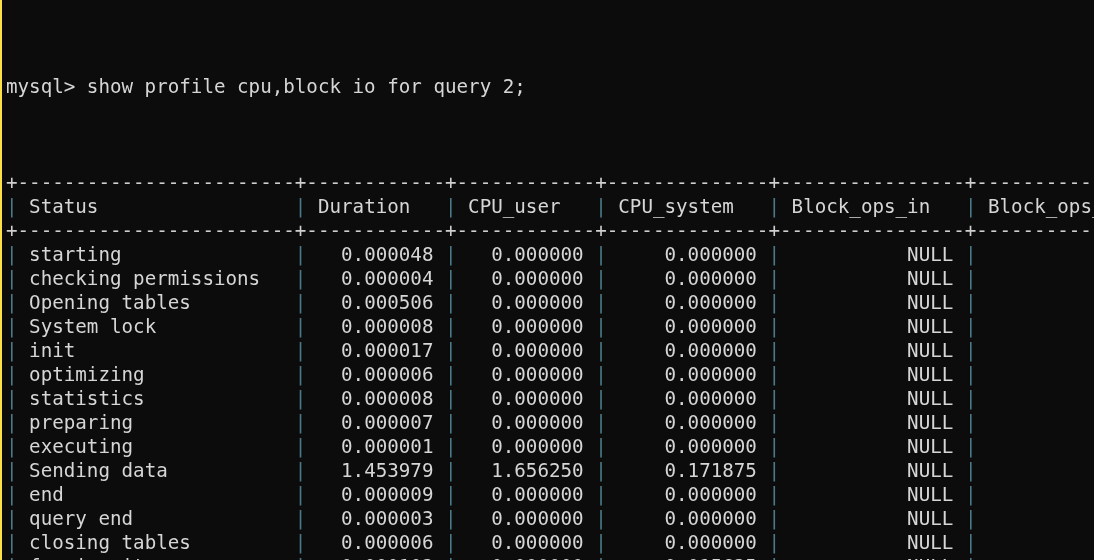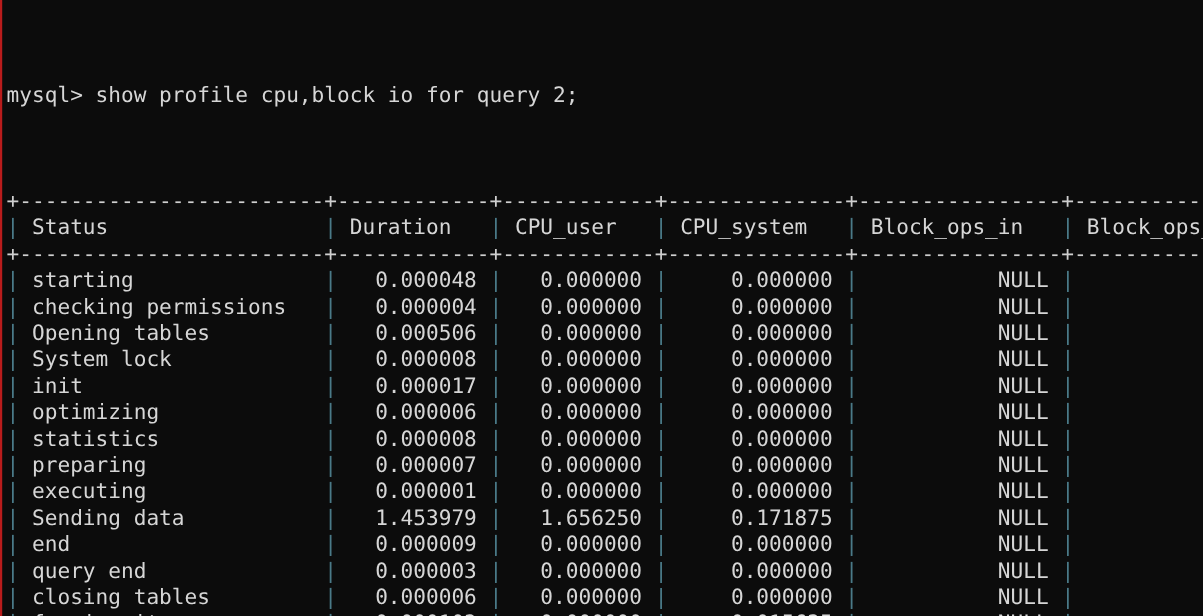--- a/index.html
+++ b/index.html
@@ -15,21 +15,21 @@
     font-family: "DejaVu Sans Mono", "Liberation Mono", monospace;
   }
 
   
   #terminal {
     position: relative;
     width: 1094px;
     height: 560px;
     background: #0c0c0c;
     box-sizing: border-box;
-    border-left: 2px solid #b91c1c;
+    border-left: 2px solid #fde047;
   }
 
   #screen {
     position: absolute;
     left: 0;
     top: 0;
     padding: 3px 0 0 4px;
     font-family: "DejaVu Sans Mono", "Liberation Mono", monospace;
     font-size: 19.2px;
     line-height: 24px;

